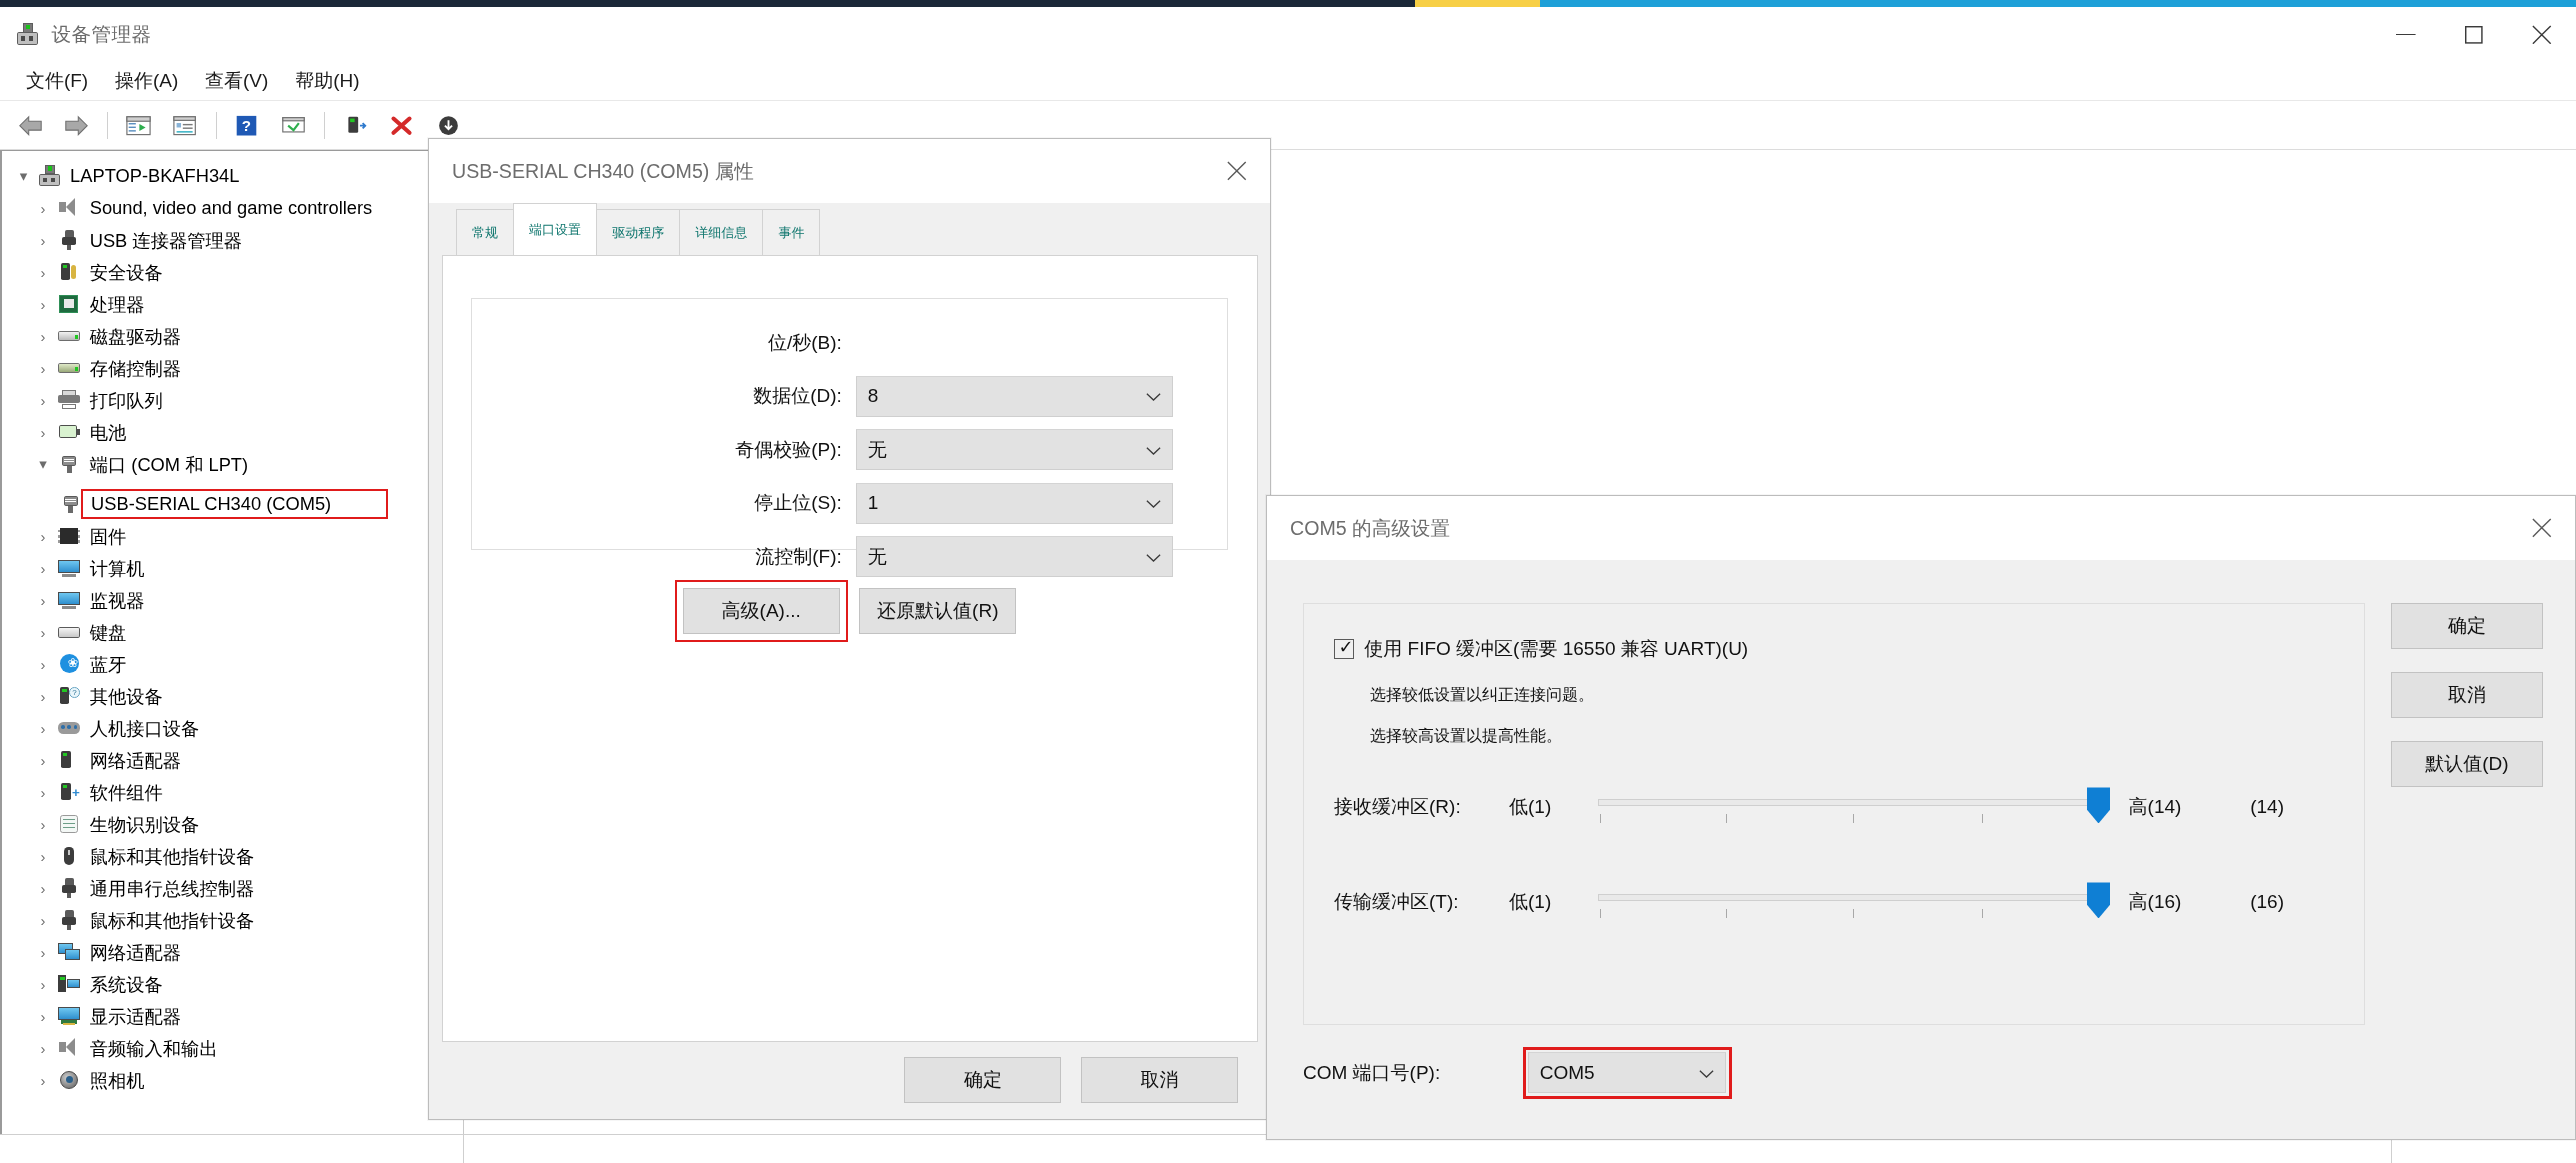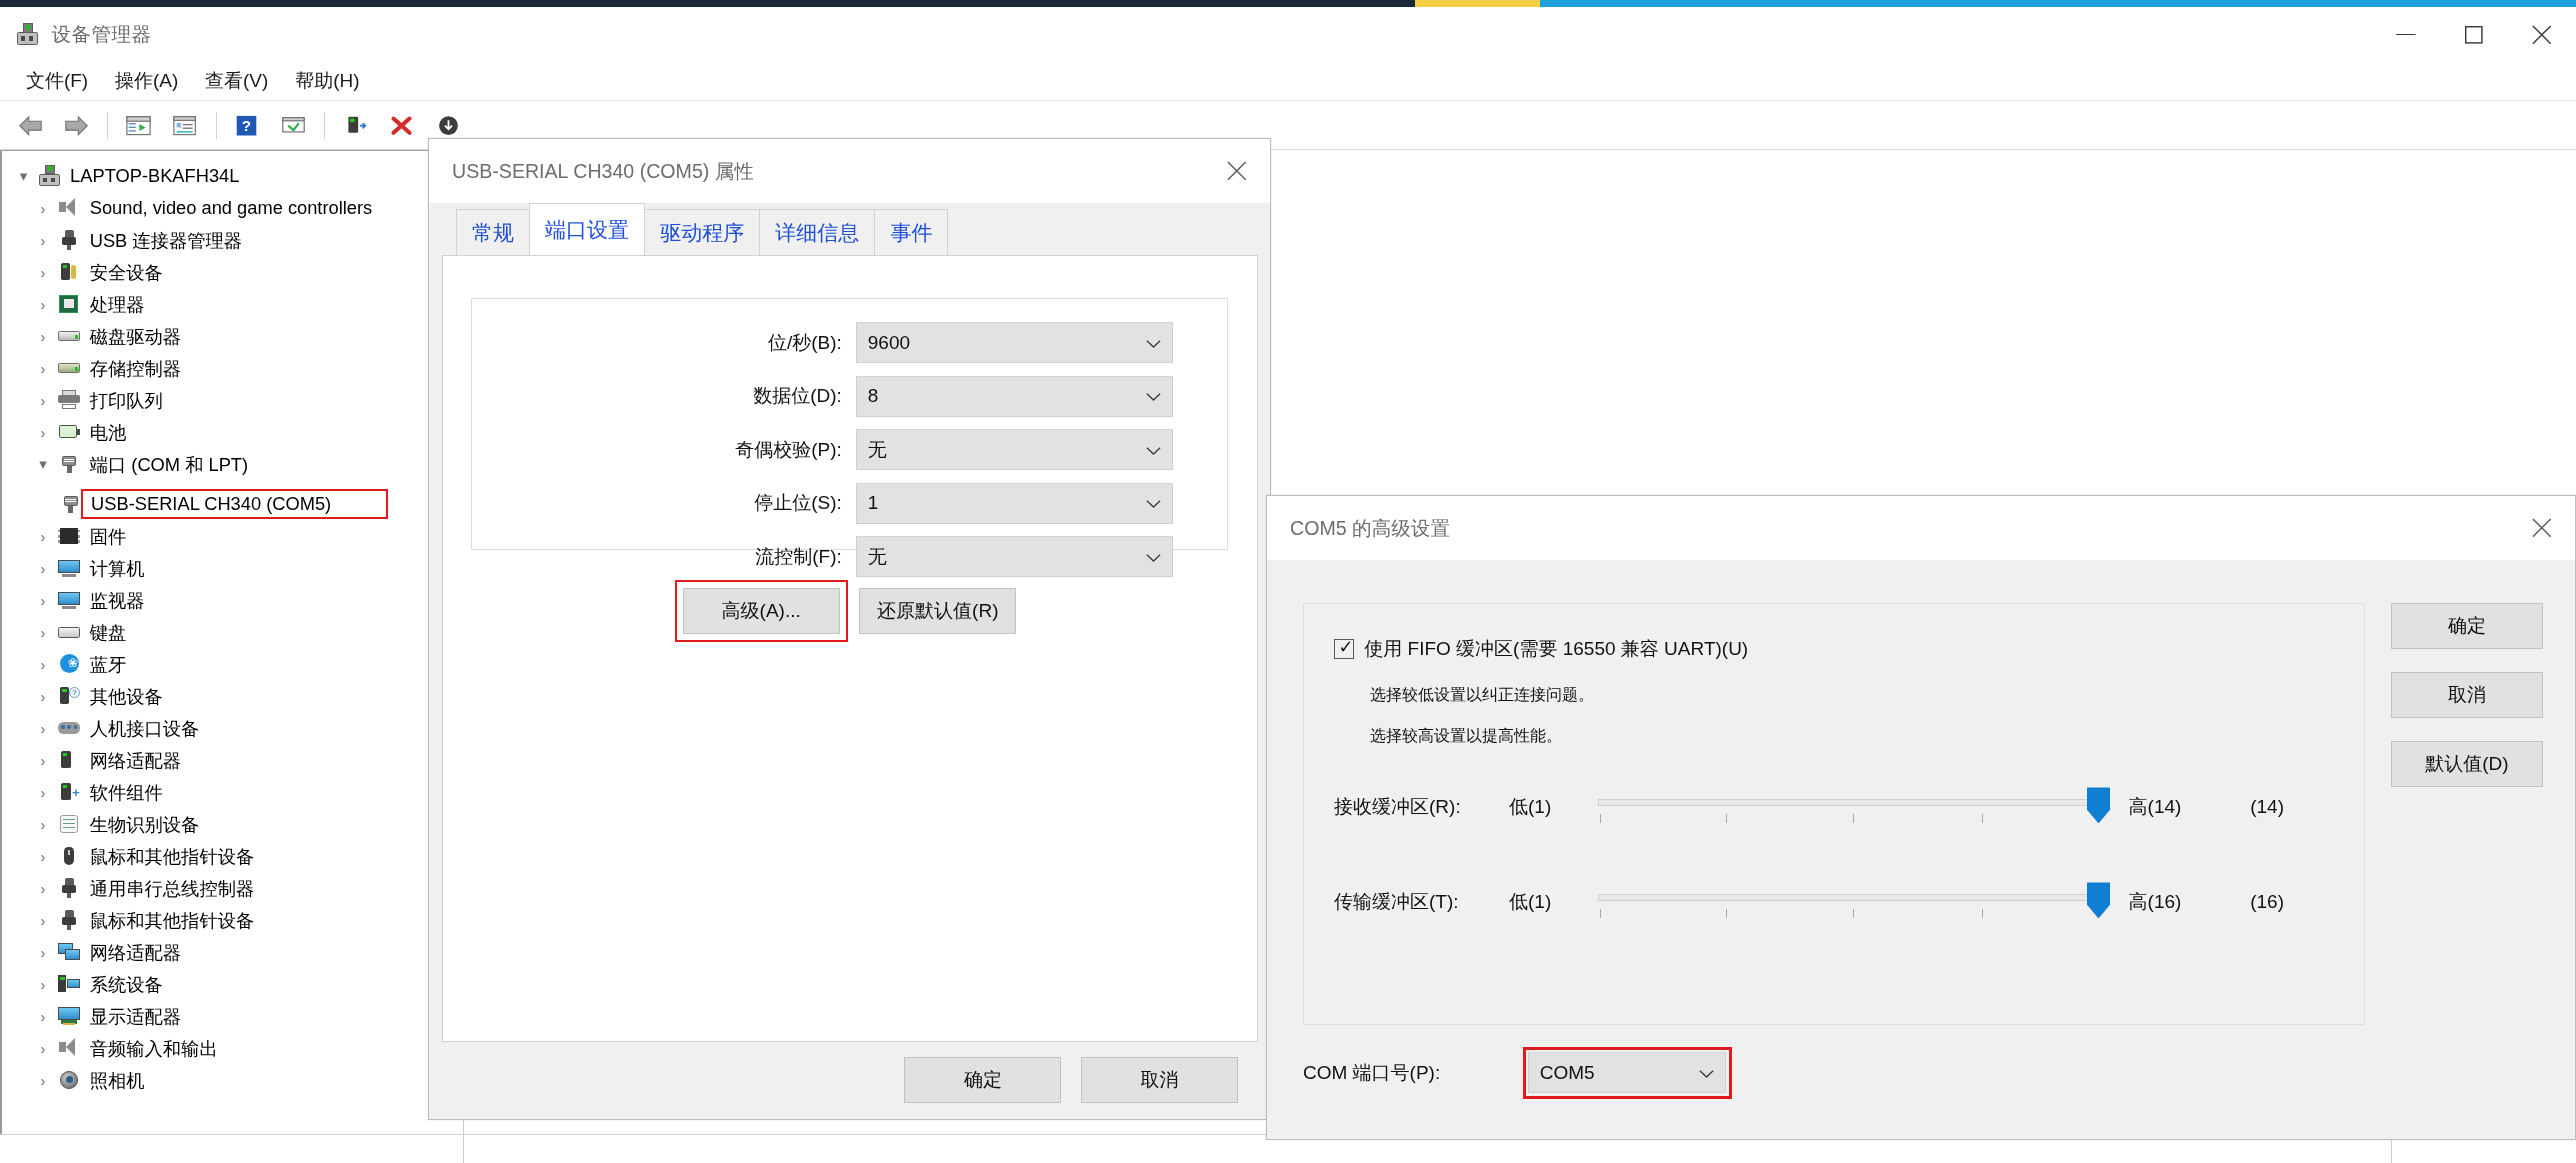--- a/index.html
+++ b/index.html
@@ -189,21 +189,21 @@
     position:absolute; right:0; top:0; width:66px; height:64px;
     display:flex; align-items:center; justify-content:center; color:#5a5a5a;
   }
 
   .tabstrip {
     display:flex; align-items:flex-end; height:52px;
     padding-left:27px; background:#f0f0f0;
   }
   .tab {
     height:46px; padding:16px 15px; display:flex; align-items:center;
-    font-size:21px; color:#1d4ed8; background:#f0f0f0;
+    font-size:13px; color:#0f766e; background:#f0f0f0;
     border:0.9px solid #d2d2d2; border-bottom:none; margin-right:-0.9px;
   }
   .tab.active { background:#ffffff; height:52px; border-color:#d2d2d2; }
 
   .tabpage {
     position:absolute; left:12.5px; top:116px; right:12.5px; bottom:77px;
     background:#ffffff; border:0.9px solid #d2d2d2;
   }
   .form-group {
     position:absolute; left:28.6px; top:42px; right:28.6px; height:252px;
@@ -791,28 +791,20 @@
       <div class="tab">驱动程序</div>
       <div class="tab">详细信息</div>
       <div class="tab">事件</div>
     </div>
 
     <div class="tabpage">
 
       <div class="form-group">
         <div class="frow">
           <div class="flabel">位/秒(B):</div>
-          <div class="combo">
-            <span class="cval">9600</span>
-            <span class="carrow">
-              <svg width="15" height="9.8" viewBox="0 0 17 11">
-                  <path d="M1 2 L8.5 9 L16 2" stroke="#3a3a3a" stroke-width="1.5" fill="none"></path>
-                </svg>
-            </span>
-          </div>
         </div>
         <div class="frow">
           <div class="flabel">数据位(D):</div>
           <div class="combo">
             <span class="cval">8</span>
             <span class="carrow">
               <svg width="15" height="9.8" viewBox="0 0 17 11">
                   <path d="M1 2 L8.5 9 L16 2" stroke="#3a3a3a" stroke-width="1.5" fill="none"></path>
                 </svg>
             </span>

